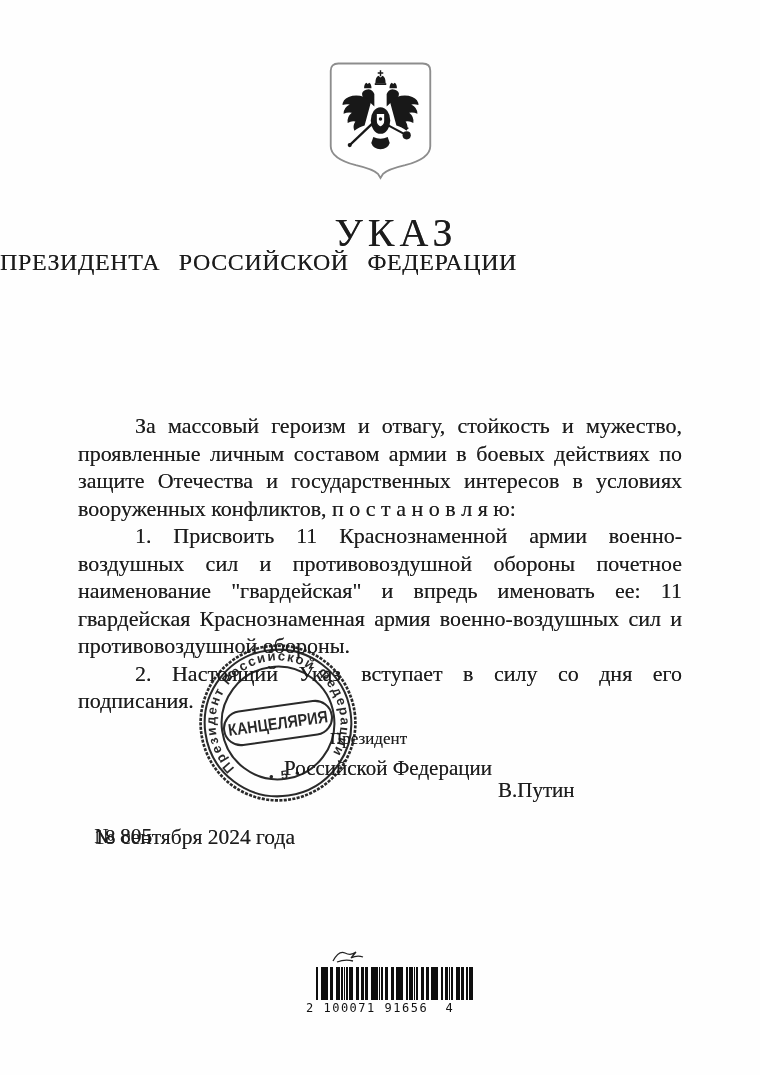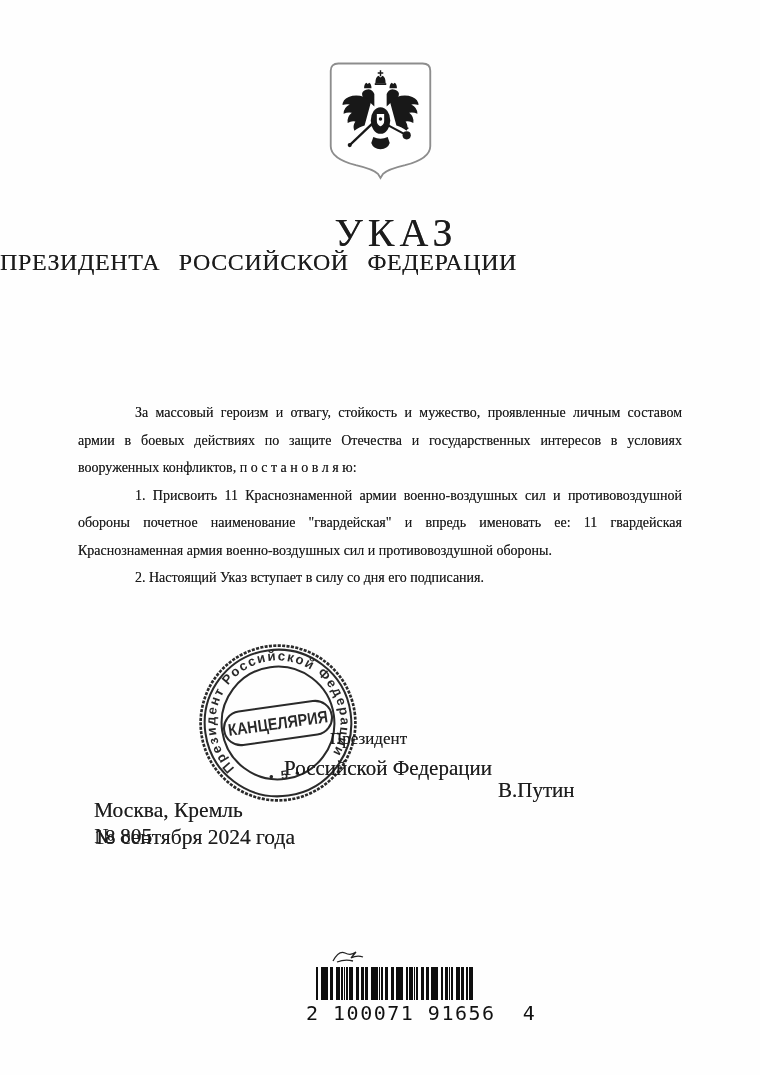--- a/index.html
+++ b/index.html
@@ -23,22 +23,22 @@
     position:absolute;left:0;top:249px;width:760px;margin:0;
     text-align:left;font-size:24px;font-weight:normal;
     letter-spacing:0.6px;word-spacing:12px;color:#1b1b1b;
   }
   .decree-title{
     position:absolute;left:60px;top:328px;width:640px;
     text-align:center;font-size:21.5px;font-weight:bold;
     line-height:30px;color:#161616;
   }
   .body-text{
-    position:absolute;left:78px;top:399px;width:604px;
-    font-size:14px;line-height:27.5px;text-align:justify;color:#1c1c1c;
+    position:absolute;left:78px;top:412px;width:604px;
+    font-size:22px;line-height:27.5px;text-align:justify;color:#1c1c1c;
   }
   .body-text p{margin:0;text-indent:57px;}
 
   .stamp{position:absolute;left:196px;top:641px;width:164px;height:164px;opacity:0.93;}
   .stamp text{fill:#181818;}
   .ring-label{font-family:"Liberation Sans",sans-serif;font-weight:bold;font-size:13px;letter-spacing:1.6px;}
   .ring-bottom{font-family:"Liberation Sans",sans-serif;font-weight:bold;font-size:12px;letter-spacing:2px;}
   .stamp-center{font-family:"Liberation Sans",sans-serif;font-weight:bold;font-size:16.5px;}
 
   .sig-line1{position:absolute;left:330px;top:729px;font-size:17px;}
@@ -53,22 +53,22 @@
   .scribble{display:block;margin-left:12px;width:42px;height:20px;}
   .bars{
     width:158px;height:33px;margin-top:1px;
     background-image:
       repeating-linear-gradient(90deg,#0e0e0e 0 2px,rgba(0,0,0,0) 2px 5px),
       repeating-linear-gradient(90deg,#0e0e0e 0 1.5px,rgba(0,0,0,0) 1.5px 7px),
       repeating-linear-gradient(90deg,rgba(0,0,0,0) 0 9px,#0e0e0e 9px 12px);
   }
   .barcode-digits{
     margin-top:1px;margin-left:-10px;white-space:pre;
-    font-family:"DejaVu Sans Mono",monospace;font-size:20px;
-    letter-spacing:1.5px;color:#111;text-align:center;
+    font-family:"DejaVu Sans Mono",monospace;font-size:12px;
+    letter-spacing:1.5px;color:#111;
   }
 </style>
 </head>
 <body>
 
 <div class="page">
 
   <div class="coat-of-arms">
     <svg viewBox="0 0 100 115" width="103" height="118">
       <path d="M9,1.5 H91 Q98.5,1.5 98.5,8.5 V82 Q98.5,94 74,100.5 Q57,104.5 52.5,109 L50,113 L47.5,109 Q43,104.5 26,100.5 Q1.5,94 1.5,82 V8.5 Q1.5,1.5 9,1.5 Z" fill="#ffffff" stroke="#8d8d8d" stroke-width="1.8"></path>
@@ -119,21 +119,20 @@
       </defs>
       <text class="ring-label">
         <textPath href="#ringPath" startOffset="50%" text-anchor="middle">Президент Российской Федерации</textPath>
       </text>
       <text class="ring-bottom" x="80" y="135" text-anchor="middle">• 5 •</text>
       <rect x="27" y="63.5" width="106" height="33" rx="16.5" fill="#ffffff" stroke="#1a1a1a" stroke-width="2"></rect>
       <text class="stamp-center" x="80" y="86" text-anchor="middle" textLength="98" lengthAdjust="spacingAndGlyphs">КАНЦЕЛЯРИЯ</text>
     </g>
   </svg>
 
-  <div class="footer-place soft">Москва, Кремль</div>
   <div class="footer-date soft">18 сентября 2024 года</div>
   <div class="footer-number soft">№ 805</div>
 
   <div class="barcode-wrap">
     <svg class="scribble" viewBox="0 0 40 20">
       <path d="M4,15 Q10,4 16,7 Q22,10 27,6 L22,12 Q28,9 34,11 M8,16 q8,-3 16,-1" stroke="#222" stroke-width="1.3" fill="none"></path>
     </svg>
     <div class="bars"></div>
     <div class="barcode-digits">2 100071 91656  4</div>
   </div>

